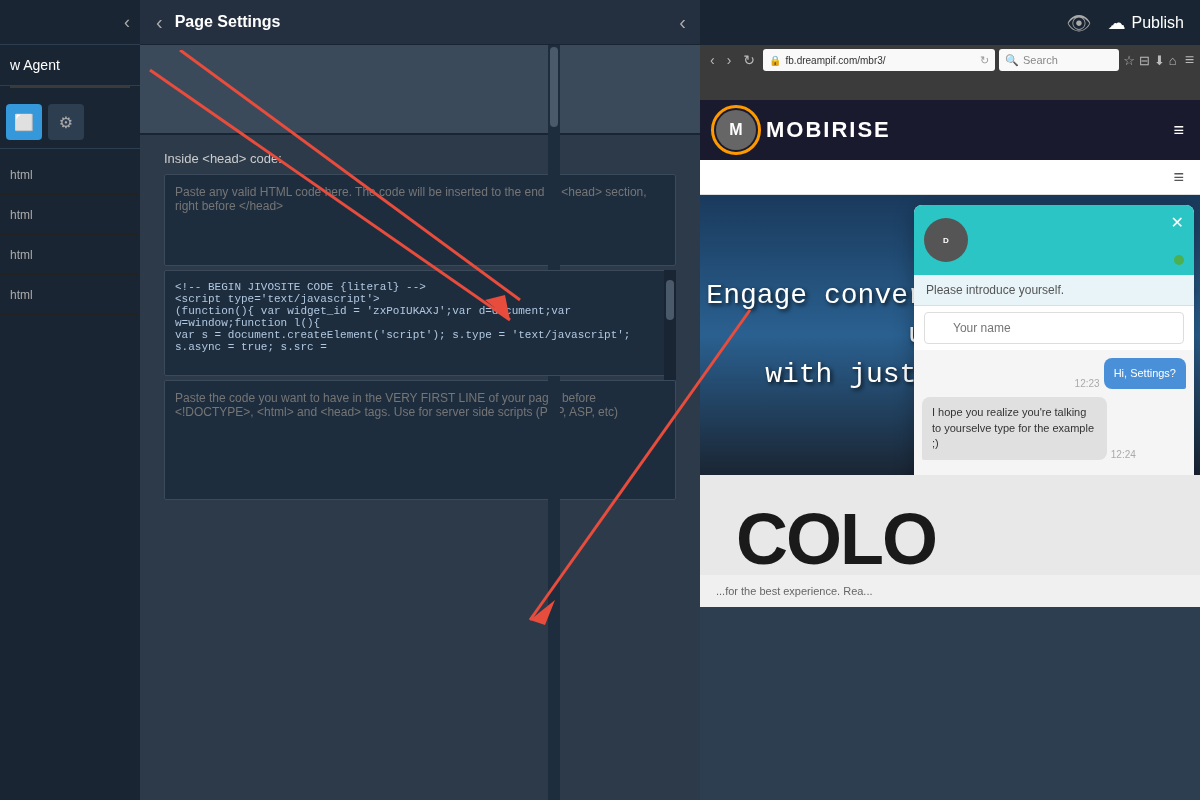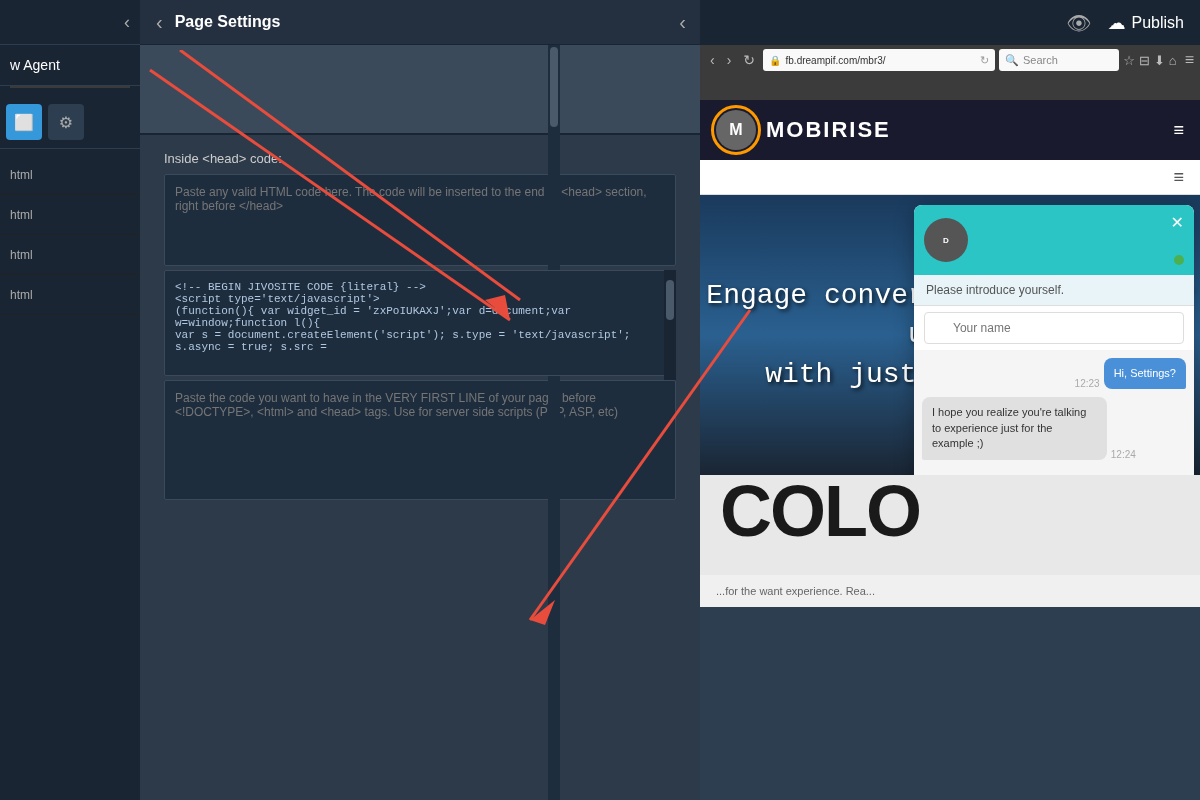--- a/index.html
+++ b/index.html
@@ -275,22 +275,22 @@
       font-size: 11px; color: #666;
     }
 
     
     .colo-text {
       color: #1a1a1a; font-size: 72px; font-weight: 900;
       letter-spacing: -2px; line-height: 1;
     }
     .colo-section {
       height: 100px; background: #e8e8e8;
-      display: flex; align-items: flex-start;
-      padding: 0 20px; overflow: hidden;
+      display: flex; align-items: flex-end;
+      padding: 0 36px; overflow: hidden;
     }
 
     
     .ps-scrollbar {
       position: absolute; right: 140px; top: 45px;
       width: 12px; height: 755px;
       background: #1e2d3e;
     }
     .ps-scrollbar-thumb {
       width: 8px; height: 80px;
@@ -431,34 +431,34 @@
       <input class="chat-name-input" type="text" placeholder="Your name" style="">
 
       <div class="chat-messages">
 
         <div class="chat-msg-row right">
           <span class="chat-timestamp">12:23</span>
           <div class="chat-bubble user-bubble">Hi, Settings?</div>
         </div>
 
         <div class="chat-msg-row left">
-          <div class="chat-bubble agent-bubble">I hope you realize you're talking to experience just for the example ;)</div>
+          <div class="chat-bubble agent-bubble">I hope you realize you're talking to yourselve type for the example ;)</div>
           <span class="chat-timestamp">12:24</span>
         </div>
       </div>
 
     </div>
   </div>
 
   <div class="colo-section">
     <span class="colo-text">COLO</span>
   </div>
 
   <div class="website-footer">
-    <span>...for the want experience. Rea...</span>
+    <span>...for the best experience. Rea...</span>
   </div>
 </div>
 
 <svg class="red-arrow-1" viewBox="0 0 400 300" xmlns="http://www.w3.org/2000/svg">
   <line x1="10" y1="20" x2="370" y2="270" stroke="#e74c3c" stroke-width="3"></line>
   <polygon points="370,270 345,250 365,245" fill="#e74c3c"></polygon>
   <line x1="40" y1="0" x2="380" y2="250" stroke="#e74c3c" stroke-width="3"></line>
 </svg>
 
 <svg class="red-arrow-2" viewBox="0 0 300 350" xmlns="http://www.w3.org/2000/svg">

